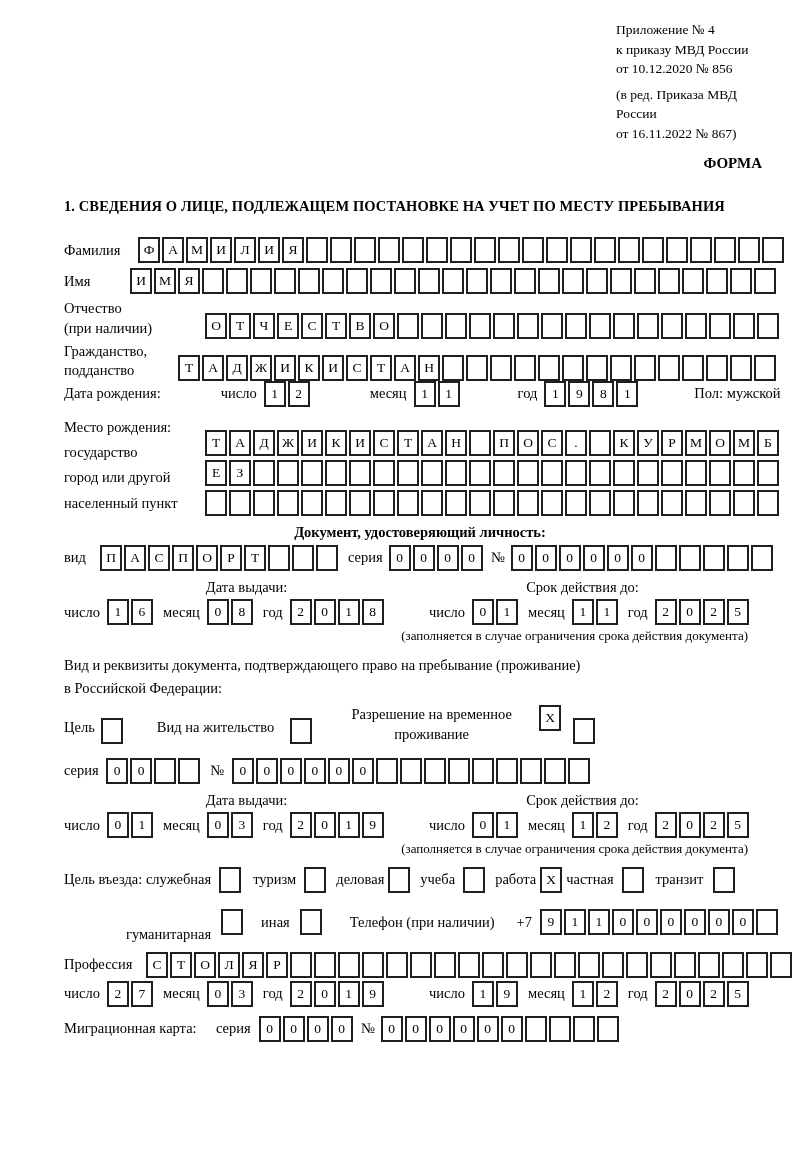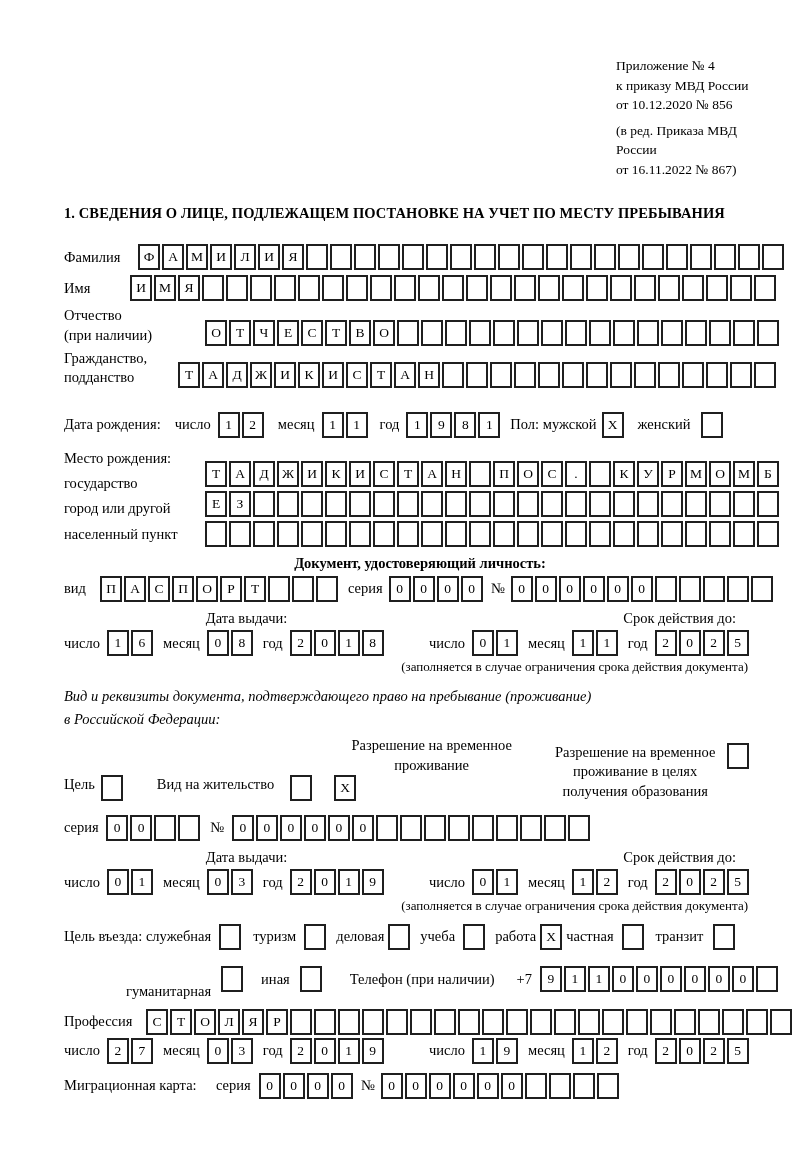--- a/index.html
+++ b/index.html
@@ -1,19 +1,19 @@
 <!DOCTYPE html>
 <html lang="ru"><head>
 <meta charset="utf-8">
 <style>
   html,body{margin:0;padding:0;background:#fff;}
   .page{
     position:relative;width:800px;height:1163px;background:#fff;color:#000;
     font-family:"Liberation Serif","DejaVu Serif",serif;overflow:hidden;box-sizing:border-box;
-    padding:56px 24px 0 64px;
+    padding:20px 24px 0 64px;
   }
   .appendix{margin-left:552px;font-size:13.5px;line-height:1.45;}
   .appendix p{margin:0 0 6px 0;}
   .forma{margin-top:12px;text-align:right;padding-right:14px;font-weight:bold;font-size:15px;}
   .title{margin-top:16px;text-align:center;font-weight:bold;font-size:15.5px;line-height:1.5;letter-spacing:.2px;}
   .blank-line{display:inline-block;width:62px;border-bottom:2px solid #333;height:12px;margin-left:12px;}
   .sec-heading{margin-top:26px;font-weight:bold;font-size:14.5px;letter-spacing:.1px;}
 
   .lbl{font-size:14.5px;line-height:1.35;}
   .row{display:flex;align-items:center;margin-top:5px;}
@@ -23,26 +23,26 @@
   .cell{
     width:18px;height:22px;border:2px solid #1f1f1f;flex:none;background:#fff;
     display:flex;align-items:center;justify-content:center;
     font-size:13.5px;font-family:"Liberation Serif","DejaVu Serif",serif;
   }
   .lblcol{flex:none;}
   .dg{display:flex;align-items:center;gap:3px;}
   .dg .t{margin-right:4px;font-size:14.5px;}
   .half-labels{display:flex;margin-top:8px;font-size:14.5px;font-weight:normal;}
   .half-labels .l{width:365px;text-align:center;}
-  .half-labels .r{flex:1;text-align:right;padding-right:40px;}
+  .half-labels .r{flex:1;text-align:center;padding-right:40px;}
   .daterow{display:flex;align-items:center;margin-top:3px;}
   .daterow .left{display:flex;align-items:center;gap:10px;width:365px;}
   .daterow .right{display:flex;align-items:center;gap:10px;}
   .note{font-size:13px;text-align:right;padding-right:28px;margin-top:3px;}
-  .para{font-size:14.5px;margin-top:10px;line-height:1.55;font-style:italic;}
+  .para{font-size:14.5px;margin-top:10px;line-height:1.55;}
   .doc-header{text-align:center;font-weight:bold;font-size:14.5px;margin-top:8px;}
   .ckpair{display:flex;align-items:flex-start;}
   .ckpair .lbl{margin-right:6px;}
   .ctr{text-align:center;}
   .nw{white-space:nowrap;}
 </style>
 </head>
 <body>
 
 <div class="page">
@@ -52,20 +52,21 @@
       <span>Приложение № 4</span><br>
       <span>к приказу МВД России</span><br>
       <span>от 10.12.2020 № 856</span>
     </p>
     <p>
       <span>(в ред. Приказа МВД России</span><br>
       <span>от 16.11.2022 № 867)</span>
     </p>
   </div>
 
+  <div class="forma">ФОРМА</div>
 
 
   <div class="sec-heading">1. СВЕДЕНИЯ О ЛИЦЕ, ПОДЛЕЖАЩЕМ ПОСТАНОВКЕ НА УЧЕТ ПО МЕСТУ ПРЕБЫВАНИЯ</div>
 
   <div class="row" style="margin-top:22px;gap:8px;">
     <span class="lbl lblcol" style="width:66px;">Фамилия</span>
     <div class="boxes">
         <span class="cell">Ф</span>
         <span class="cell">А</span>
         <span class="cell">М</span>
@@ -189,21 +190,21 @@
         <span class="cell"></span>
         <span class="cell"></span>
         <span class="cell"></span>
         <span class="cell"></span>
         <span class="cell"></span>
         <span class="cell"></span>
         <span class="cell"></span>
       </div>
   </div>
 
-  <div class="row" style="margin-top:24px;">
+  <div class="row" style="margin-top:0;gap:46px;">
     <span class="lbl nw" style="margin-right:14px;">Дата рождения:</span>
     <div class="dg">
         <span class="t">число</span>
         <div class="boxes">
           <span class="cell">1</span>
           <span class="cell">2</span>
         </div>
       </div>
     <div class="dg" style="margin-left:14px;">
         <span class="t">месяц</span>
@@ -420,26 +421,25 @@
 
   <div class="row-top" style="margin-top:6px;">
     <div class="ckpair">
       <span class="lbl">Цель</span>
       <span class="cell"></span>
     </div>
     <div class="ckpair" style="margin-left:34px;">
       <span class="lbl" style="margin-right:16px;">Вид на жительство</span>
       <span class="cell"></span>
     </div>
-    <div class="ckpair" style="margin-left:22px;flex-direction:column;">
+    <div class="ckpair" style="margin-left:22px;">
       <span class="lbl ctr" style="width:195px;margin-right:10px;">Разрешение на временное проживание</span>
       <span class="cell">X</span>
     </div>
     <div class="ckpair" style="margin-left:12px;">
-      <span class="lbl ctr" style="width:168px;margin-right:8px;">Разрешение на временное проживание в целях получения образования</span>
       <span class="cell"></span>
     </div>
   </div>
 
   <div class="row" style="margin-top:14px;">
     <span class="lbl lblcol" style="width:42px;">серия</span>
     <div class="boxes">
         <span class="cell">0</span>
         <span class="cell">0</span>
         <span class="cell"></span>

